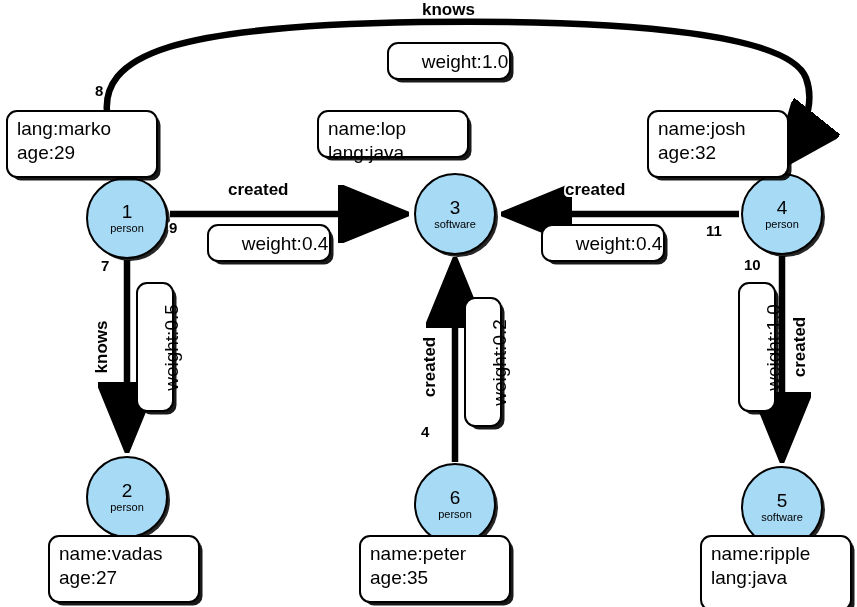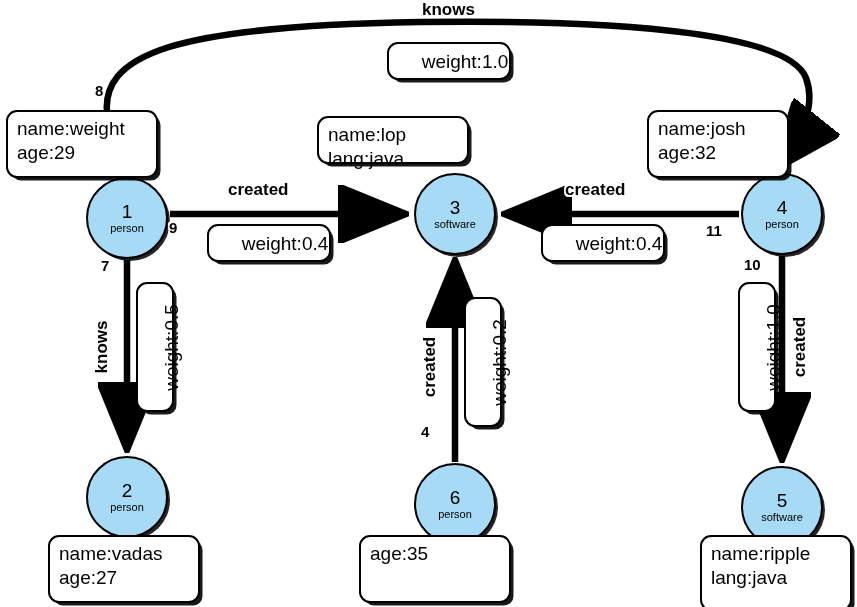--- a/index.html
+++ b/index.html
@@ -180,40 +180,41 @@
 
   <div class="weightbox vertical" style="left:464px; top:297px; width:38px; height:130px;">
     <span>weight:0.2</span>
   </div>
 
   <div class="weightbox vertical" style="left:738px; top:282px; width:38px; height:130px;">
     <span>weight:1.0</span>
   </div>
 
   <div class="propbox" style="left:6px; top:110px; width:152px; height:68px;">
-    <div>name:weight</div>
+    <div>lang:marko</div>
     <div>age:29</div>
   </div>
 
-  <div class="propbox" style="left:317px; top:116px; width:152px; height:48px;">
+  <div class="propbox" style="left:317px; top:110px; width:152px; height:48px;">
     <div>name:lop</div>
     <div>lang:java</div>
   </div>
 
   <div class="propbox" style="left:641px; top:110px; width:142px; height:68px;margin-left:6px;">
     <div>name:josh</div>
     <div>age:32</div>
   </div>
 
   <div class="propbox" style="left:48px; top:535px; width:152px; height:68px;">
     <div>name:vadas</div>
     <div>age:27</div>
   </div>
 
   <div class="propbox" style="left:359px; top:535px; width:152px; height:68px;">
+    <div>name:peter</div>
     <div>age:35</div>
   </div>
 
   <div class="propbox" style="left:700px; top:535px; width:152px; height:76px;">
     <div>name:ripple</div>
     <div>lang:java</div>
   </div>
 
   <div class="vertex" style="left:86px; top:177px; width:82px; height:82px;">
     <span class="v-id">1</span>

